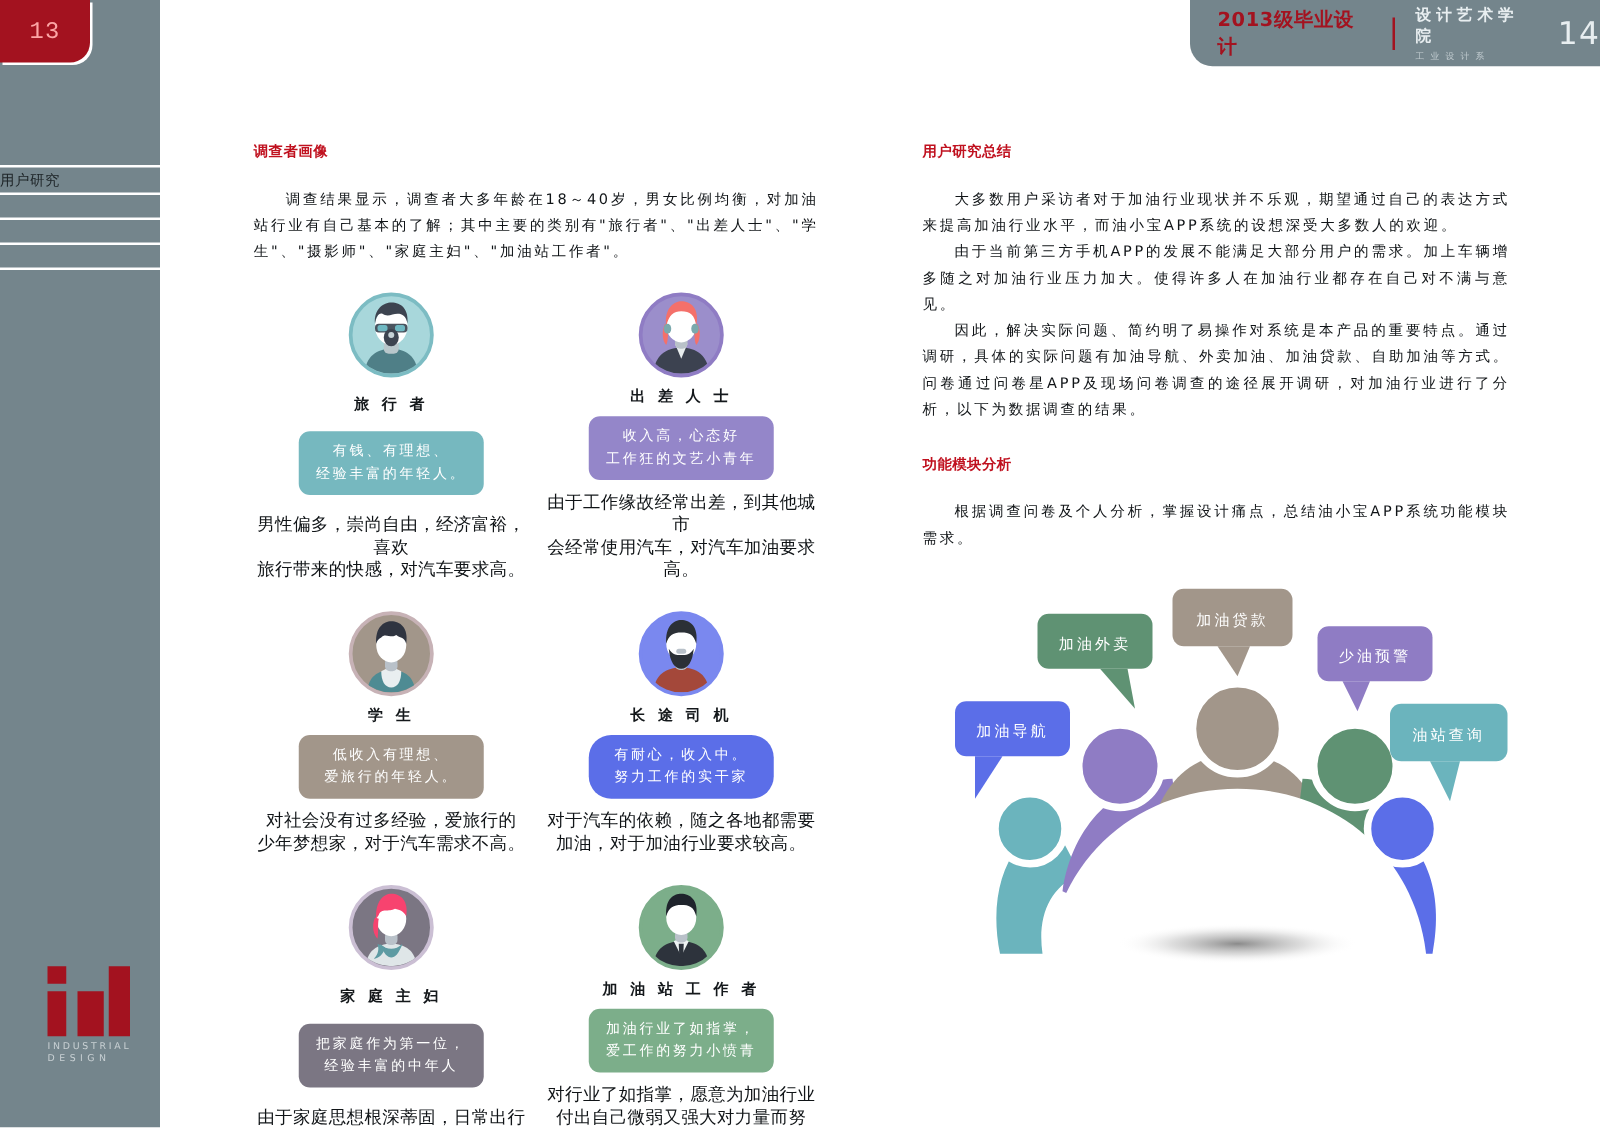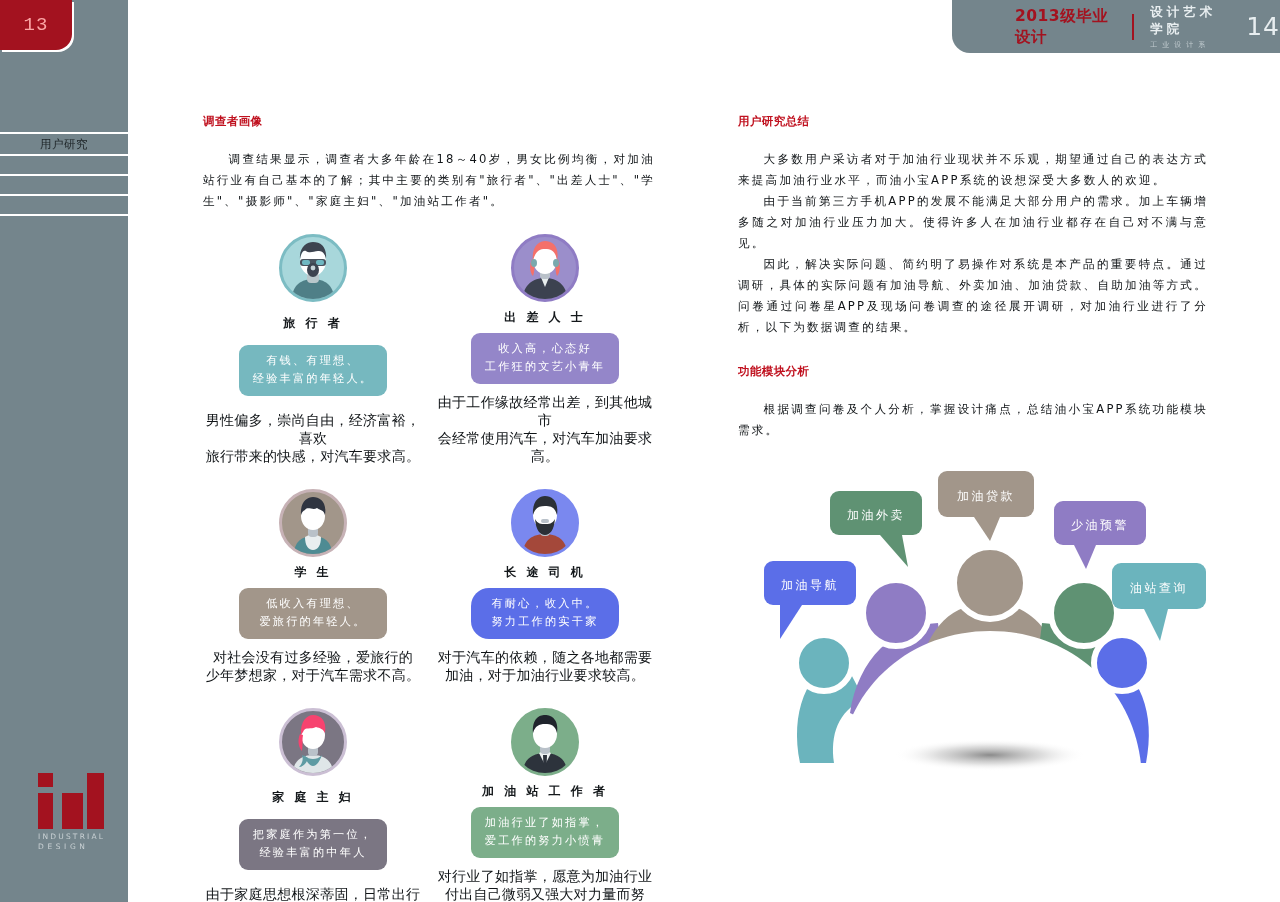--- a/index.html
+++ b/index.html
@@ -21,42 +21,42 @@
     background: #a3121f; border-bottom-right-radius: 16px;
     box-shadow: 2px 2px 0 0 #ffffff;
     display: flex; align-items: center; justify-content: center;
   }
   .page-tab-left span { color: #fca5a5; font-size: 19px; letter-spacing: 1px; font-family: Liberation Mono, monospace; }
 
   .nav-list { position: absolute; left: 0; top: 132px; width: 128px; }
   .nav-item {
     height: 22px; width: 128px; background: #74858c;
     border-top: 2px solid #ffffff;
-    display: flex; align-items: center; justify-content: center;
+    display: flex; align-items: center; justify-content: flex-start;
   }
   .nav-item span { font-size: 11.5px; color: #1c2326; letter-spacing: 0.5px; }
   .nav-item.blank { height: 20px; }
   .nav-end { height: 0; border-top: 2px solid #ffffff; width: 128px; }
 
   .logo-block { position: absolute; left: 38px; top: 773px; width: 70px; }
   .logo-mark { position: relative; width: 66px; height: 56px; }
   .logo-i-dot { position: absolute; left: 0; top: 0; width: 15px; height: 14px; background: #a3121f; }
   .logo-i-stem { position: absolute; left: 0; top: 20px; width: 15px; height: 36px; background: #a3121f; }
   .logo-d-stem { position: absolute; left: 49px; top: 0; width: 17px; height: 56px; background: #a3121f; }
   .logo-d-bowl { position: absolute; left: 24px; top: 20px; width: 21px; height: 36px; background: #a3121f; }
   .logo-sub1, .logo-sub2 {
     color: #c9d1d4; font-size: 7.5px; letter-spacing: 2.2px; margin-top: 3px;
     text-align: left;
   }
   .logo-sub2 { letter-spacing: 3.6px; margin-top: 1px; }
 
   
   .header-bar {
     position: absolute; right: 0; top: 0; width: 328px; height: 53px;
-    background: #74858c; border-bottom-left-radius: 18px; padding-left: 41px;
+    background: #74858c; border-bottom-left-radius: 18px;
   }
   .header-inner {
     display: flex; align-items: center; height: 53px; padding-left: 22px; gap: 10px;
   }
   .hdr-title { color: #a3121f; font-size: 15.5px; font-weight: bold; letter-spacing: 0.5px; }
   .hdr-sep { width: 3px; height: 26px; background: #a3121f; margin: 0 6px; }
   .hdr-school { display: flex; flex-direction: column; justify-content: center; }
   .hdr-school-main { color: #e8eef0; font-size: 12.5px; letter-spacing: 4px; font-weight: bold; }
   .hdr-school-sub { color: #c2ccd0; font-size: 7px; letter-spacing: 5px; margin-top: 2px; }
   .hdr-page { color: #e8eef0; font-size: 25px; margin-left: 6px; letter-spacing: 1px; text-align: center; }

